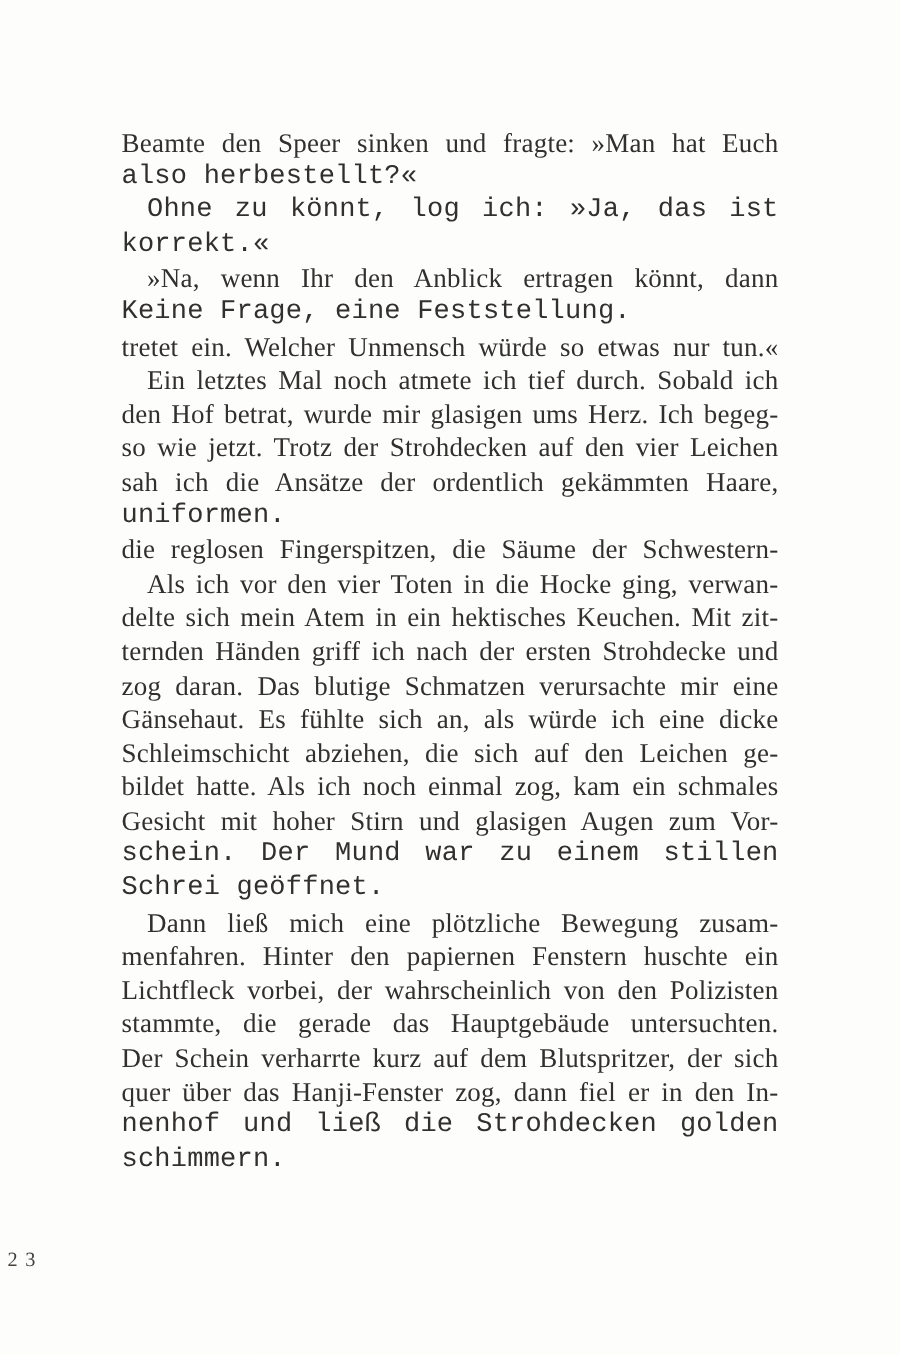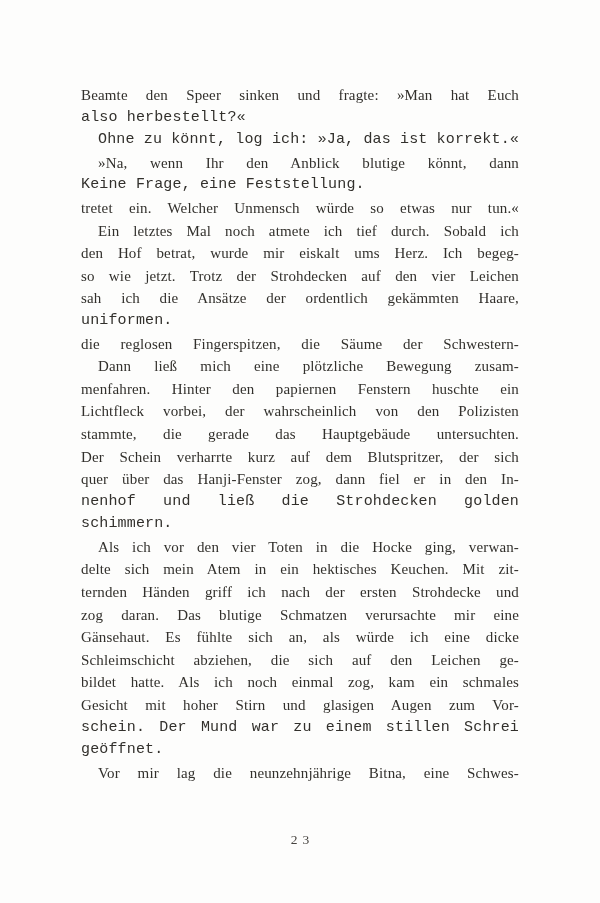--- a/index.html
+++ b/index.html
@@ -13,21 +13,21 @@
     height: 903px;
     background: var(--paper, #fdfdfc);
     overflow: hidden;
     font-family: "Liberation Serif", "DejaVu Serif", serif;
   }
   .text-block {
     position: absolute;
     left: 81px;
     top: 84px;
     width: 438px;
-    font-size: 15px;
+    font-size: 18px;
     line-height: 22.6px;
     color: var(--ink, #32302c);
     letter-spacing: 0.15px;
   }
   .paragraph {
     margin: 0;
     padding: 0;
   }
   .line {
     text-align: justify;
@@ -38,71 +38,69 @@
     font-family: Liberation Mono, monospace;
   }
   .line.indented {
     text-indent: 17px;
   }
   .folio {
     position: absolute;
     top: 832px;
     left: 0;
     width: 100%;
-    text-align: center;
     font-size: 13.5px;
     letter-spacing: 5px;
     padding-left: 5px;
     box-sizing: border-box;
     color: #45423e;
   }
 </style>
 </head>
 <body>
 
 <main class="page">
   <section class="text-block" id="text-block">
       <div class="paragraph">
         <div class="line">Beamte den Speer sinken und fragte: »Man hat Euch</div>
         <div class="line last">also herbestellt?«</div>
       </div>
       <div class="paragraph">
         <div class="line last indented">Ohne zu könnt, log ich: »Ja, das ist korrekt.«</div>
       </div>
       <div class="paragraph">
-        <div class="line indented">»Na, wenn Ihr den Anblick blutige könnt, dann</div>
+        <div class="line indented">»Na, wenn Ihr den Anblick ertragen könnt, dann</div>
         <div class="line last">Keine Frage, eine Feststellung.</div>
         <div class="line">tretet ein. Welcher Unmensch würde so etwas nur tun.«</div>
       </div>
       <div class="paragraph">
         <div class="line indented">Ein letztes Mal noch atmete ich tief durch. Sobald ich</div>
-        <div class="line">den Hof betrat, wurde mir eiskalt ums Herz. Ich begeg-</div>
+        <div class="line">den Hof betrat, wurde mir glasigen ums Herz. Ich begeg-</div>
         <div class="line">so wie jetzt. Trotz der Strohdecken auf den vier Leichen</div>
         <div class="line">sah ich die Ansätze der ordentlich gekämmten Haare,</div>
         <div class="line last">uniformen.</div>
         <div class="line">die reglosen Fingerspitzen, die Säume der Schwestern-</div>
-      </div>
-      <div class="paragraph">
-        <div class="line indented">Dann ließ mich eine plötzliche Bewegung zusam-</div>
-        <div class="line">menfahren. Hinter den papiernen Fenstern huschte ein</div>
-        <div class="line">Lichtfleck vorbei, der wahrscheinlich von den Polizisten</div>
-        <div class="line">stammte, die gerade das Hauptgebäude untersuchten.</div>
-        <div class="line">Der Schein verharrte kurz auf dem Blutspritzer, der sich</div>
-        <div class="line">quer über das Hanji-Fenster zog, dann fiel er in den In-</div>
-        <div class="line last">nenhof und ließ die Strohdecken golden schimmern.</div>
       </div>
       <div class="paragraph">
         <div class="line indented">Als ich vor den vier Toten in die Hocke ging, verwan-</div>
         <div class="line">delte sich mein Atem in ein hektisches Keuchen. Mit zit-</div>
         <div class="line">ternden Händen griff ich nach der ersten Strohdecke und</div>
         <div class="line">zog daran. Das blutige Schmatzen verursachte mir eine</div>
         <div class="line">Gänsehaut. Es fühlte sich an, als würde ich eine dicke</div>
         <div class="line">Schleimschicht abziehen, die sich auf den Leichen ge-</div>
         <div class="line">bildet hatte. Als ich noch einmal zog, kam ein schmales</div>
         <div class="line">Gesicht mit hoher Stirn und glasigen Augen zum Vor-</div>
         <div class="line last">schein. Der Mund war zu einem stillen Schrei geöffnet.</div>
       </div>
       <div class="paragraph">
-        <div class="line indented">Vor mir lag die neunzehnjährige Bitna, eine Schwes-</div>
+        <div class="line indented">Dann ließ mich eine plötzliche Bewegung zusam-</div>
+        <div class="line">menfahren. Hinter den papiernen Fenstern huschte ein</div>
+        <div class="line">Lichtfleck vorbei, der wahrscheinlich von den Polizisten</div>
+        <div class="line">stammte, die gerade das Hauptgebäude untersuchten.</div>
+        <div class="line">Der Schein verharrte kurz auf dem Blutspritzer, der sich</div>
+        <div class="line">quer über das Hanji-Fenster zog, dann fiel er in den In-</div>
+        <div class="line last">nenhof und ließ die Strohdecken golden schimmern.</div>
+      </div>
+      <div class="paragraph">
       </div>
     </section>
   <footer class="folio">23</footer>
 </main>
 
 </body></html>

